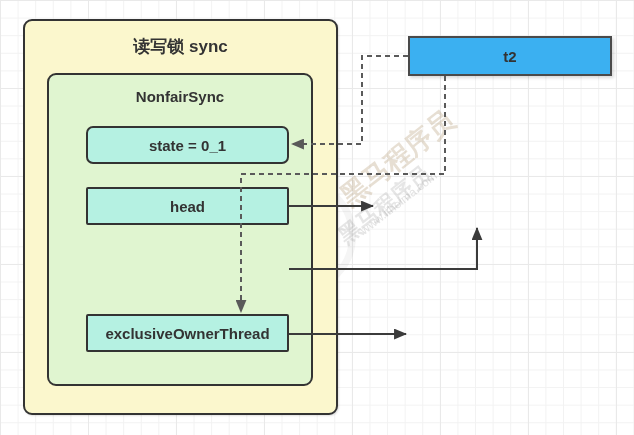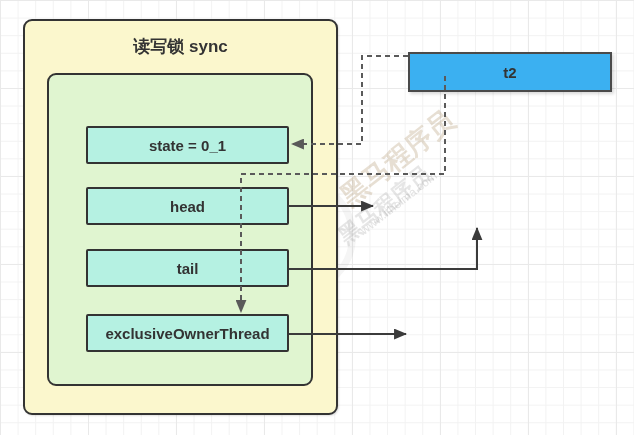--- a/index.html
+++ b/index.html
@@ -26,27 +26,27 @@
   .inner-box{left:22px;top:52px;width:266px;height:313px;background:var(--inner-fill);}
   .group-title{position:absolute;left:0;right:0;text-align:center;font-weight:bold;}
   .outer-title{top:14px;font-size:17px;}
   .inner-title{top:13px;font-size:15px;}
   .field{
     position:absolute;left:37px;width:203px;height:38px;box-sizing:border-box;
     background:var(--field-fill);border:2px solid var(--field-border);border-radius:2px;
     display:flex;align-items:center;justify-content:center;
     font-weight:bold;font-size:15px;
   }
-  .f-state{top:51px;} .f-head{top:112px;} .f-tail{top:174px;} .f-eot{top:239px;}
+  .f-state{top:51px;border-radius:7px;} .f-head{top:112px;} .f-tail{top:174px;} .f-eot{top:239px;}
   .node{
     position:absolute;box-sizing:border-box;border:2px solid #4A4A4A;
     display:flex;align-items:center;justify-content:center;
     font-weight:bold;font-size:15px;box-shadow:2px 2px 3px rgba(0,0,0,.15);
   }
-  .n-t2{left:408px;top:36px;width:204px;height:40px;background:var(--thread-fill);margin-top:16px;}
+  .n-t2{left:408px;top:36px;width:204px;height:40px;background:var(--thread-fill);}
   .n-null{left:375px;top:186px;width:203px;height:40px;background:var(--null-fill);border-color:#333;}
   .n-t1{left:408px;top:314px;width:204px;height:40px;background:var(--thread-fill);}
   svg.wires{position:absolute;left:0;top:0;width:634px;height:435px;pointer-events:none;}
   .wire-solid{stroke:var(--wire-solid);stroke-width:2;fill:none;}
   .wire-dashed{stroke:var(--wire-dashed);stroke-width:2;fill:none;stroke-dasharray:5 4;}
   .mh-solid{fill:var(--wire-solid);} .mh-dash{fill:var(--wire-dashed);}
   .wm{position:absolute;pointer-events:none;font-weight:bold;white-space:nowrap;}
   .wm-ring{box-sizing:border-box;border-radius:50%;border:7px solid rgba(120,120,120,.07);}
   .ring-outer{left:240px;top:178px;width:116px;height:116px;}
   .ring-inner{left:262px;top:200px;width:72px;height:72px;border-width:5px;}
@@ -63,29 +63,27 @@
   <div class="wm wm-ring ring-outer"></div>
   <div class="wm wm-ring ring-inner"></div>
   <div class="wm wm-brand-1">黑马程序员</div>
   <div class="wm wm-brand-2">黑马程序员</div>
   <div class="wm wm-site">www.itheima.com</div>
 
   <div class="group outer-box">
     <div class="group-title outer-title">读写锁 sync</div>
 
     <div class="group inner-box">
+      <div class="group-title inner-title">NonfairSync</div>
 
       <div class="field f-state">
         <span>state = 0_1</span>
       </div>
       <div class="field f-head">
         <span>head</span>
-      </div>
-      <div class="field f-tail">
-        <span>tail</span>
       </div>
       <div class="field f-eot">
         <span>exclusiveOwnerThread</span>
       </div>
     </div>
   </div>
 
   <div class="node n-t2">
     <span>t2</span>
   </div>

